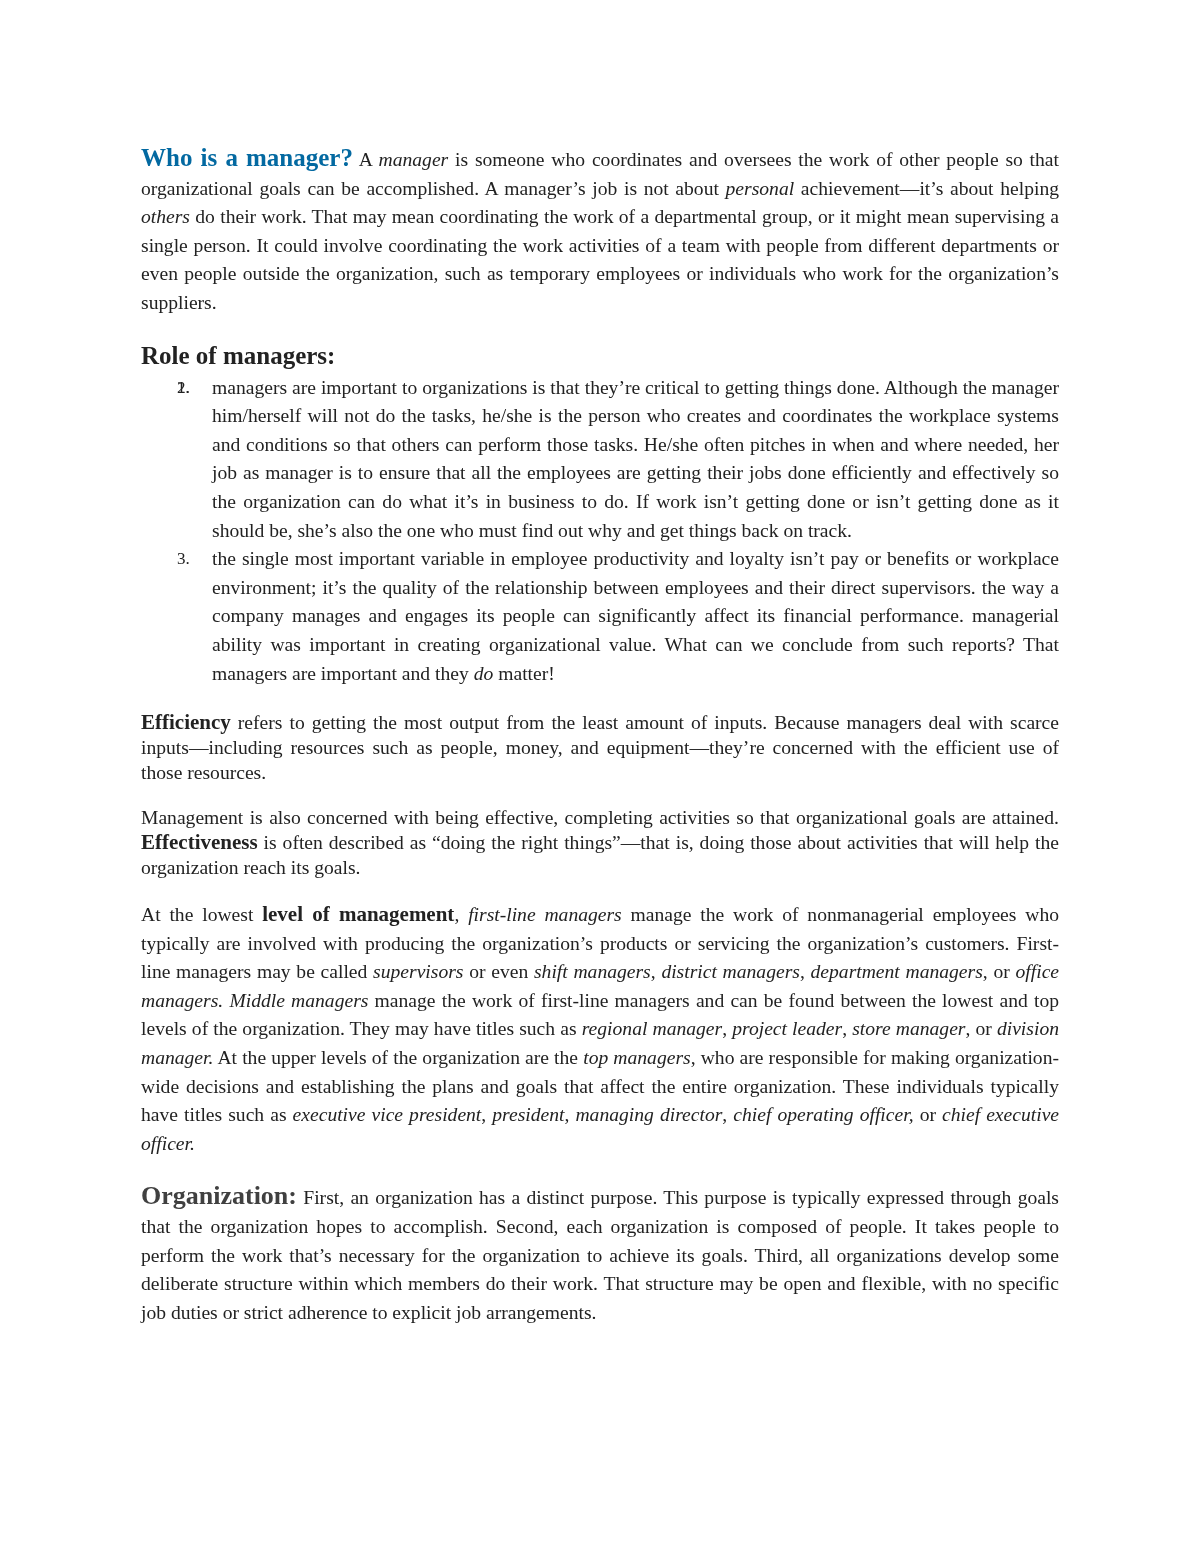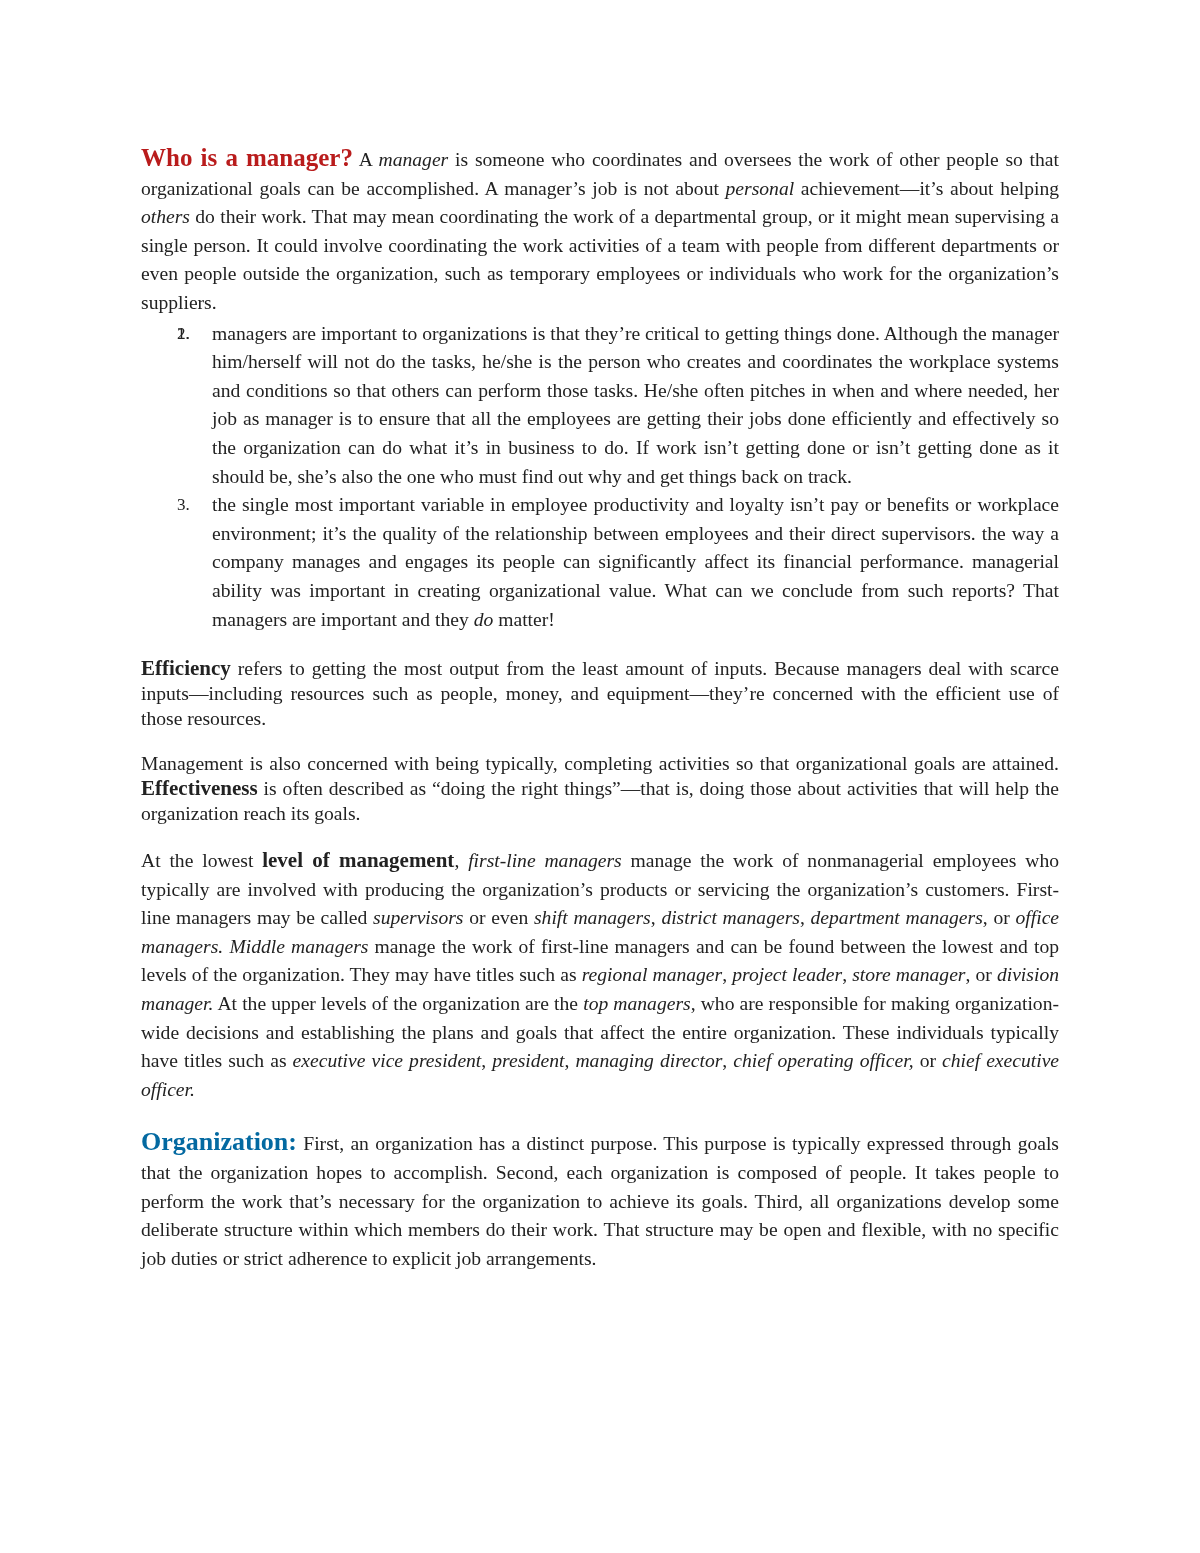--- a/index.html
+++ b/index.html
@@ -1,48 +1,49 @@
 <!DOCTYPE html>
 <html><head>
 <meta charset="utf-8">
 <style>
   html, body { margin: 0; padding: 0; background: #ffffff; }
   body { width: 1200px; height: 1553px; position: relative; overflow: hidden; }
   .page { position: absolute; left: 141px; top: 140px; width: 918px;
           font-family: "Liberation Serif", "DejaVu Serif", serif; color: #222222;
           font-size: 19.6px; line-height: 28.6px; text-align: justify; }
-  .h-blue { color: #b91c1c; font-weight: bold; font-size: 25px; margin-top: 14px; }
-  .h-org { font-weight: bold; font-size: 26px; color: #0369a1; }
+  .h-blue { color: #0369a1; font-weight: bold; font-size: 25px; margin-top: 14px; }
+  .h-org { font-weight: bold; font-size: 26px; color: #404040; }
   p { margin: 0; }
   .p1 { margin-top: 4px; }
   .role-h { margin-top: 22px; font-size: 25px; font-weight: bold; line-height: 32px; }
   ol { margin: 2px 0 0 0; padding: 0; list-style: none; }
   ol li { position: relative; padding-left: 71px; }
   ol li .num { position: absolute; left: 36px; top: 0; font-size: 17px; }
   .eff { margin-top: 22px; line-height: 25px; font-family: Liberation Serif, serif; }
   .mgmt { margin-top: 20px; line-height: 25px; }
   .levels { margin-top: 20px; }
   .orgp { margin-top: 24px; }
   b { font-weight: bold; }
   .b-term { font-size: 21px; }
 </style>
 </head>
 <body>
 
 <div class="page">
 
   <p class="p1"><span class="h-blue">Who is a manager?</span><span> A </span><i>manager</i><span> is someone who coordinates and oversees the work of other people so that organizational goals can be accomplished. A manager’s job is not about </span><i>personal</i><span> achievement—it’s about helping </span><i>others</i><span> do their work. That may mean coordinating the work of a departmental group, or it might mean supervising a single person. It could involve coordinating the work activities of a team with people from different departments or even people outside the organization, such as temporary employees or individuals who work for the organization’s suppliers.</span></p>
 
+  <div class="role-h">Role of managers:</div>
   <ol>
     <li><span class="num">1.</span></li>
     <li><span class="num">2.</span><span>managers are important to organizations is that they’re critical to getting things done. Although the manager him/herself will not do the tasks, he/she is the person who creates and coordinates the workplace systems and conditions so that others can perform those tasks. He/she often pitches in when and where needed, her job as manager is to ensure that all the employees are getting their jobs done efficiently and effectively so the organization can do what it’s in business to do. If work isn’t getting done or isn’t getting done as it should be, she’s also the one who must find out why and get things back on track.</span></li>
     <li><span class="num">3.</span><span>the single most important variable in employee productivity and loyalty isn’t pay or benefits or workplace environment; it’s the quality of the relationship between employees and their direct supervisors. the way a company manages and engages its people can significantly affect its financial performance. managerial ability was important in creating organizational value. What can we conclude from such reports? That managers are important and they </span><i>do</i><span> matter!</span></li>
   </ol>
 
   <p class="eff"><b class="b-term">Efficiency</b><span> refers to getting the most output from the least amount of inputs. Because managers deal with scarce inputs—including resources such as people, money, and equipment—they’re concerned with the efficient use of those resources.</span></p>
 
-  <p class="mgmt"><span>Management is also concerned with being typically, completing activities so that organizational goals are attained. </span><b class="b-term">Effectiveness</b><span> is often described as “doing the right things”—that is, doing those about activities that will help the organization reach its goals.</span></p>
+  <p class="mgmt"><span>Management is also concerned with being effective, completing activities so that organizational goals are attained. </span><b class="b-term">Effectiveness</b><span> is often described as “doing the right things”—that is, doing those about activities that will help the organization reach its goals.</span></p>
 
   <p class="levels"><span>At the lowest </span><b class="b-term">level of management</b><span>, </span><i>first-line managers</i><span> manage the work of nonmanagerial employees who typically are involved with producing the organization’s products or servicing the organization’s customers. First-line managers may be called </span><i>supervisors</i><span> or even </span><i>shift managers</i><span>, </span><i>district managers</i><span>, </span><i>department managers</i><span>, or </span><i>office managers. Middle managers</i><span> manage the work of first-line managers and can be found between the lowest and top levels of the organization. They may have titles such as </span><i>regional manager</i><span>, </span><i>project leader</i><span>, </span><i>store manager</i><span>, or </span><i>division manager.</i><span> At the upper levels of the organization are the </span><i>top managers</i><span>, who are responsible for making organization-wide decisions and establishing the plans and goals that affect the entire organization. These individuals typically have titles such as </span><i>executive vice president</i><span>, </span><i>president</i><span>, </span><i>managing director</i><span>, </span><i>chief operating officer,</i><span> or </span><i>chief executive officer.</i><span></span></p>
 
   <p class="orgp"><span class="h-org">Organization:</span><span> First, an organization has a distinct purpose. This purpose is typically expressed through goals that the organization hopes to accomplish. Second, each organization is composed of people. It takes people to perform the work that’s necessary for the organization to achieve its goals. Third, all organizations develop some deliberate structure within which members do their work. That structure may be open and flexible, with no specific job duties or strict adherence to explicit job arrangements.</span></p>
 
 </div>
 
 </body></html>

